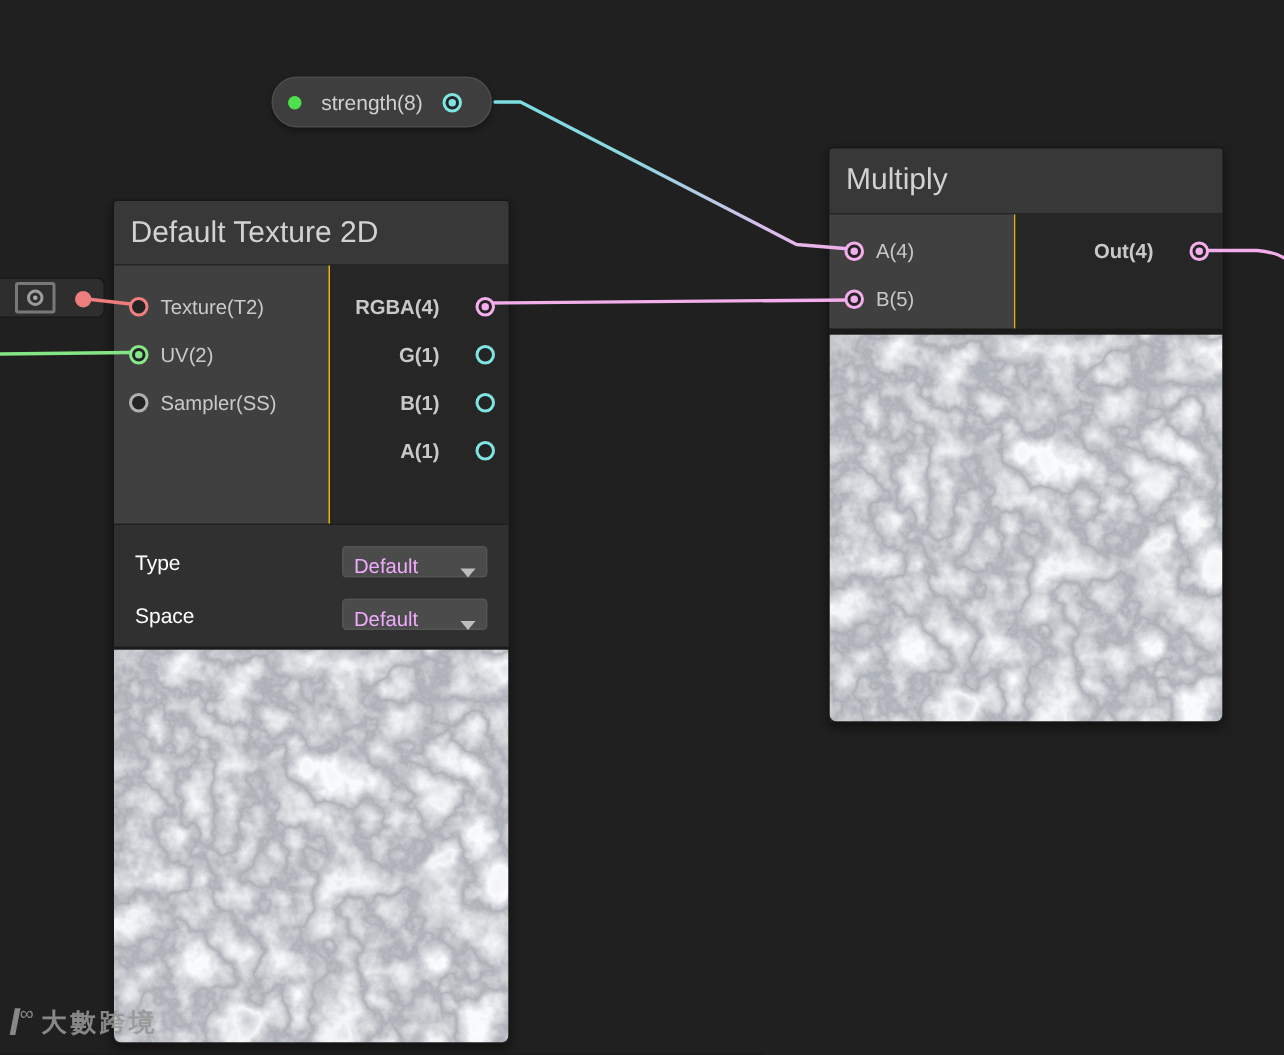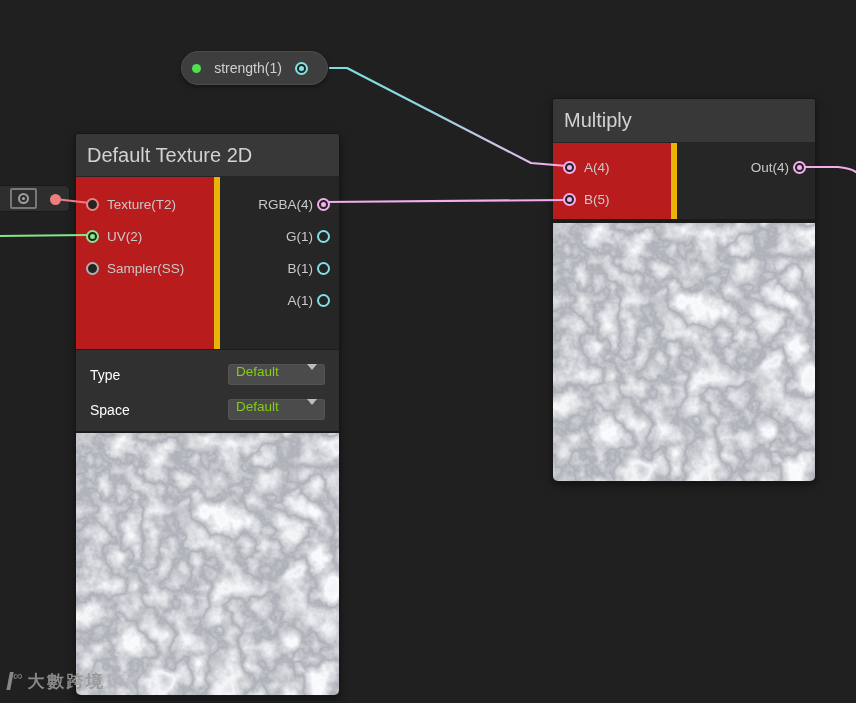--- a/index.html
+++ b/index.html
@@ -16,28 +16,28 @@
     position:absolute; background:#272727;
     border:1px solid #171717; border-radius:3px;
     box-shadow:0 3px 8px rgba(0,0,0,.45);
   }
   .node-header {
     display:flex; align-items:center; padding-left:11px;
     background:#383838; color:#d2d2d2; font-size:20px;
     border-bottom:1px solid #252525; border-radius:2px 2px 0 0;
   }
   .node-body { display:flex; }
-  .col-in  { background:#b91c1c; border-right:6px solid #eab308; }
+  .col-in  { background:#404040; border-right:1px solid #eab308; }
   .col-out { background:#262626; }
   .port-row { display:flex; align-items:center; height:32px; }
   .port-row.in  { padding-left:10px; }
   .port-row.out { justify-content:flex-end; padding-right:9px; }
   .port-label { color:#c9c9c9; font-size:13.5px; }
   .port-row.in  .port-label { margin-left:8px; }
-  .port-row.out .port-label { margin-right:4px; }
+  .port-row.out .port-label { margin-right:24px;font-weight:bold; }
 
   
   .port {
     position:relative; z-index:45; flex:none;
     width:13px; height:13px; border-radius:50%;
     background:#242424; border:2px solid;
     display:flex; align-items:center; justify-content:center;
   }
   .port .pdot { width:5px; height:5px; border-radius:50%; background:transparent; }
   .port.cyan  { border-color:#7fe3e1; }  .port.cyan.connected  .pdot { background:#7fe3e1; }
@@ -53,22 +53,22 @@
   #sample-node .col-in  { width:145px; padding-top:11px; }
   #sample-node .col-out { width:119px; padding-top:11px; }
   .node-controls {
     height:82px; background:#303030; border-top:1px solid #1d1d1d;
     padding:7px 14px 0 14px;
   }
   .control-row { display:flex; align-items:center; height:35px; }
   .control-label { color:#ffffff; font-size:14px; flex:1; }
   .dropdown {
     width:97px; height:21px; background:#4b4b4b; border-radius:3px;
-    display:flex; align-items:flex-start; padding:0 8px;
-    color:#84cc16; font-size:13.5px; cursor:default;
+    display:flex; align-items:flex-end; padding:0 8px;
+    color:#f0abfc; font-size:13.5px; cursor:default;
     box-shadow:inset 0 0 0 1px rgba(255,255,255,.05);
   }
   .dropdown-value { flex:1; }
   .caret-icon {
     width:0; height:0; border-left:5px solid transparent;
     border-right:5px solid transparent; border-top:6px solid #bdbdbd;
   }
   .node-preview { position:relative; overflow:hidden; border-radius:0 0 5px 5px; }
   #sample-node .node-preview { height:264px; border-top:2px solid #1b1b1b; }
   .node-preview svg { display:block; }
@@ -154,21 +154,21 @@
     <div class="preview-toggle">
       <span class="target-icon">
           <i></i>
         </span>
     </div>
     <span class="red-out-dot"></span>
   </div>
 
   <div id="strength-pill">
     <span class="pill-dot"></span>
-    <span class="pill-label">strength(1)</span>
+    <span class="pill-label">strength(8)</span>
     <span class="port cyan connected">
         <span class="pdot"></span>
       </span>
   </div>
 
   <div class="node" id="sample-node">
     <div class="node-header">
       <span>Default Texture 2D</span>
     </div>
     <div class="node-body">

